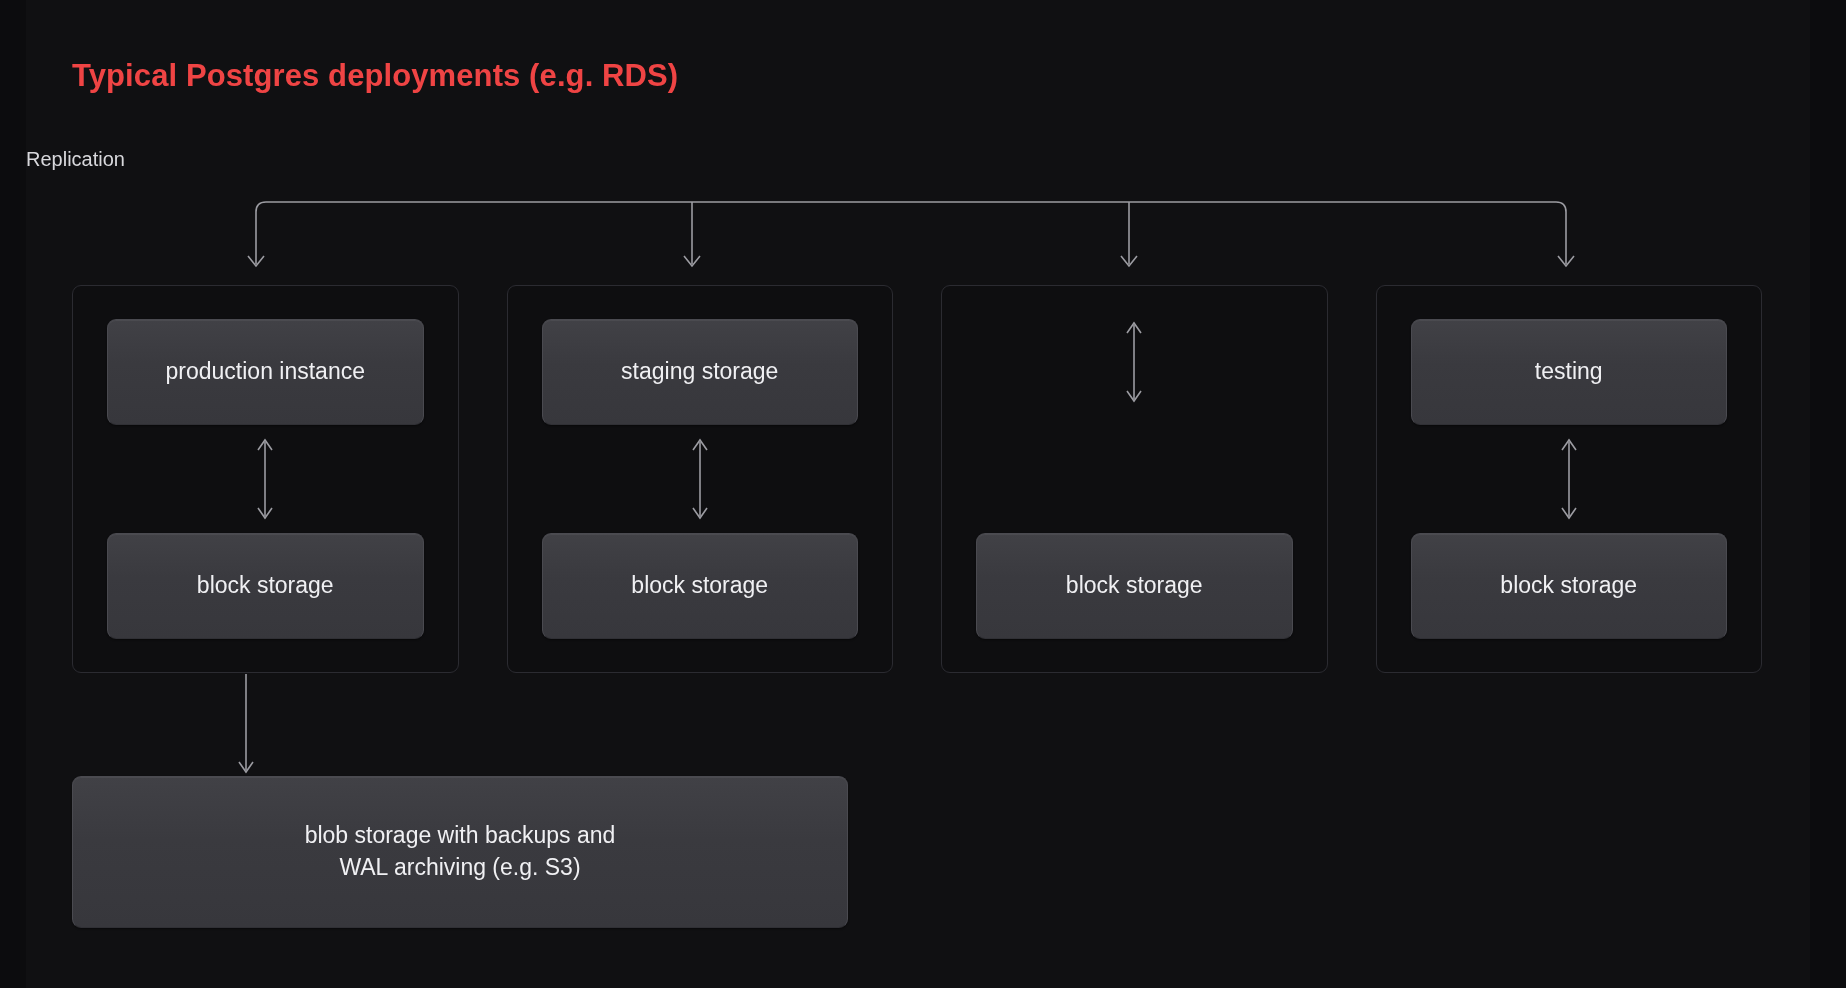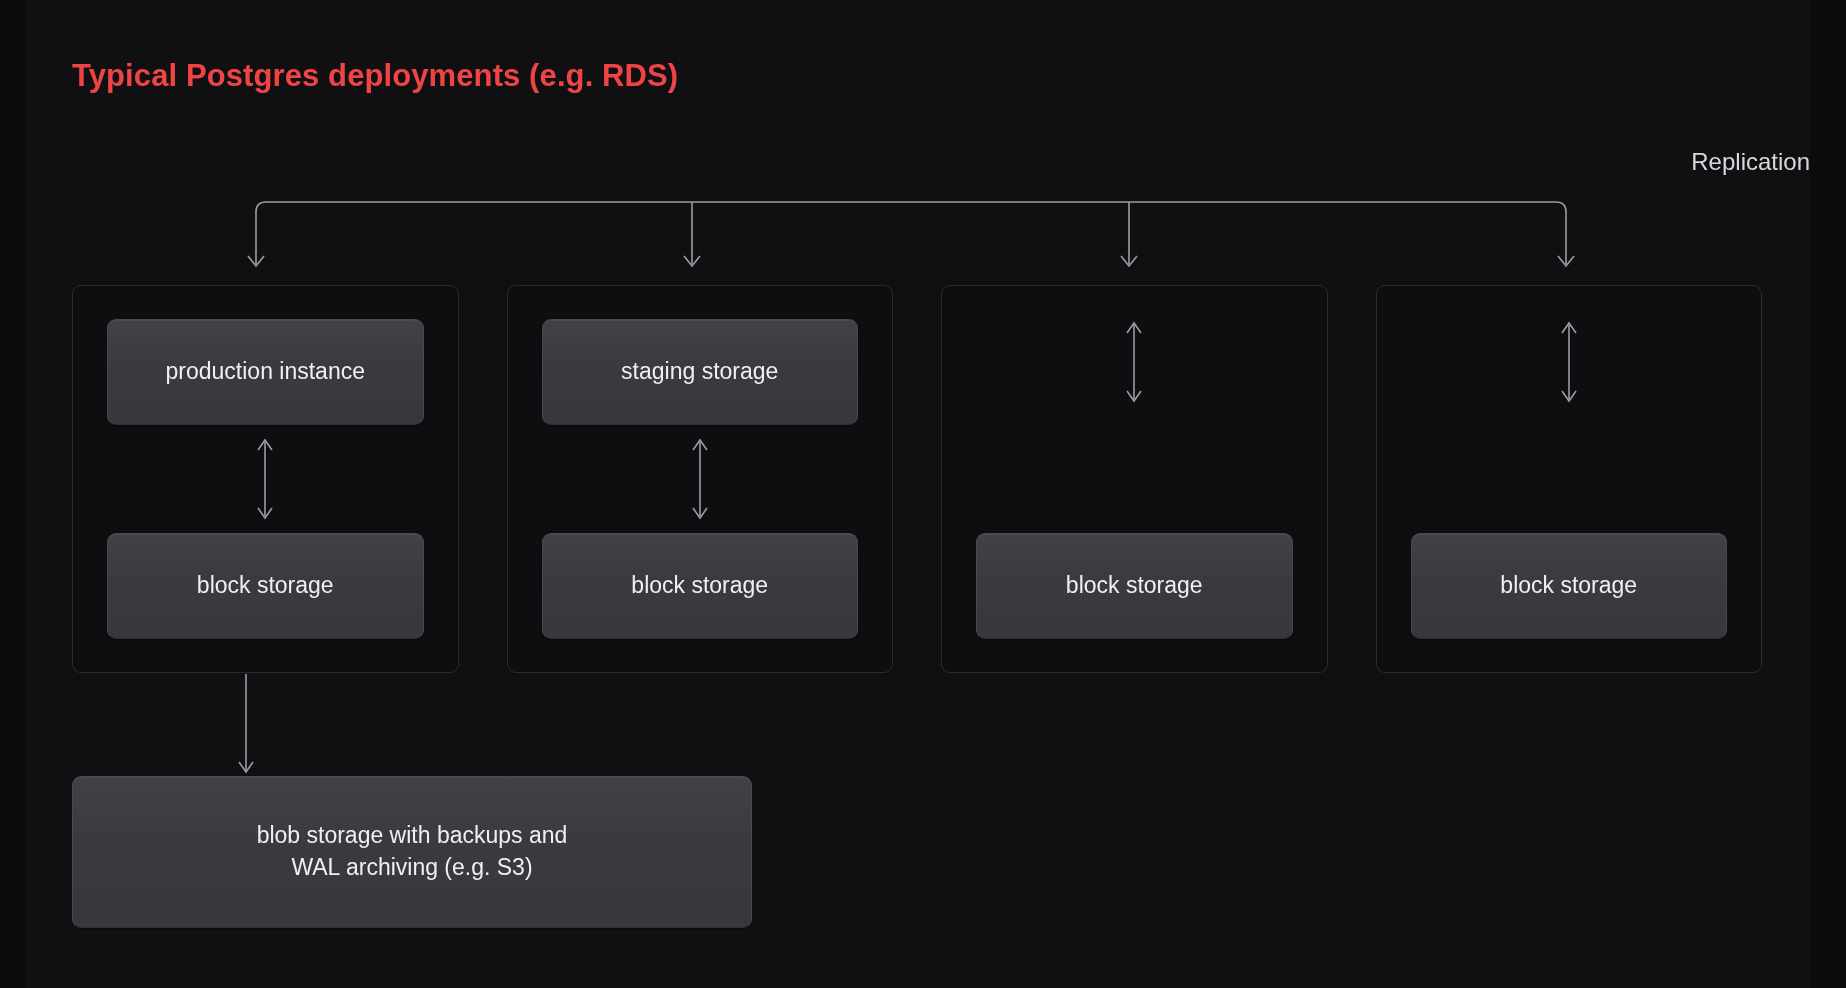--- a/index.html
+++ b/index.html
@@ -22,22 +22,22 @@
     font-size: 31px;
     font-weight: bold;
     color: #ef4444;
     letter-spacing: 0.1px;
     white-space: nowrap;
   }
   #replication-label {
     position: absolute;
     left: 0; top: 148px;
     width: 1784px;
-    text-align: right;
-    font-size: 24px;
+    text-align: left;
+    font-size: 20px;
     color: #d8d8dc;
   }
   
   #bus {
     position: absolute;
     left: 0; top: 178px;
     width: 1784px; height: 115px;
     pointer-events: none;
   }
   
@@ -84,21 +84,21 @@
   }
   
   #blob-arrow {
     position: absolute;
     left: 200px; top: 672px;
     width: 40px; height: 108px;
   }
   #blob-storage {
     position: absolute;
     left: 46px; top: 776px;
-    width: 680px; height: 152px;
+    width: 776px; height: 152px;
     border-radius: 9px;
     background: linear-gradient(180deg, #414146 0%, #3a3a3f 42%, #37373c 100%);
     border: 1px solid #4a4a50;
     border-bottom-color: #303035;
     display: flex;
     align-items: center;
     justify-content: center;
     color: #f0f0f3;
     font-size: 23px;
     text-align: center;
@@ -172,20 +172,23 @@
           <path class="stroke" stroke-width="1.6" d="M 4 14 L 11 4 L 18 14"></path>
           <path class="stroke" stroke-width="1.6" d="M 4 72 L 11 82 L 18 72"></path>
         </svg>
       </div>
       <div class="card">
         <span>block storage</span>
       </div>
     </div>
 
     <div class="env-container">
+      <div class="card">
+        <span>testing</span>
+      </div>
       <div class="link-arrow">
         <svg width="22" height="86" viewBox="0 0 22 86" xmlns="http://www.w3.org/2000/svg">
           <path class="stroke" stroke-width="1.6" d="M 11 6 L 11 80"></path>
           <path class="stroke" stroke-width="1.6" d="M 4 14 L 11 4 L 18 14"></path>
           <path class="stroke" stroke-width="1.6" d="M 4 72 L 11 82 L 18 72"></path>
         </svg>
       </div>
       <div class="card">
         <span>block storage</span>
       </div>

